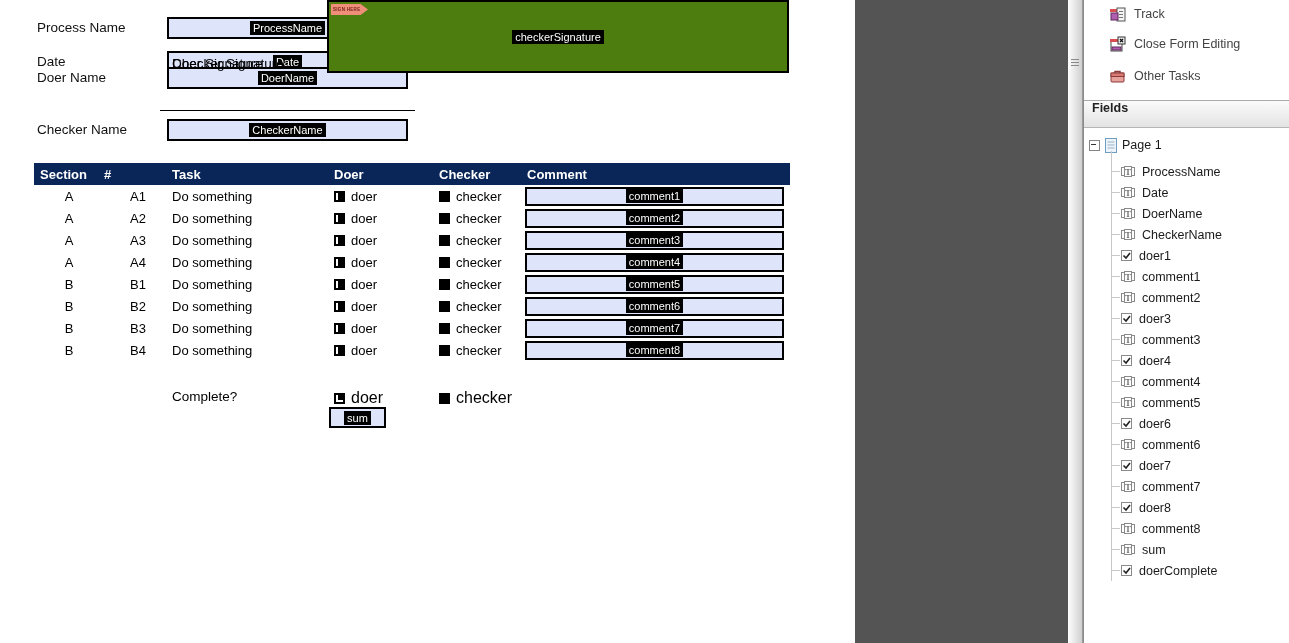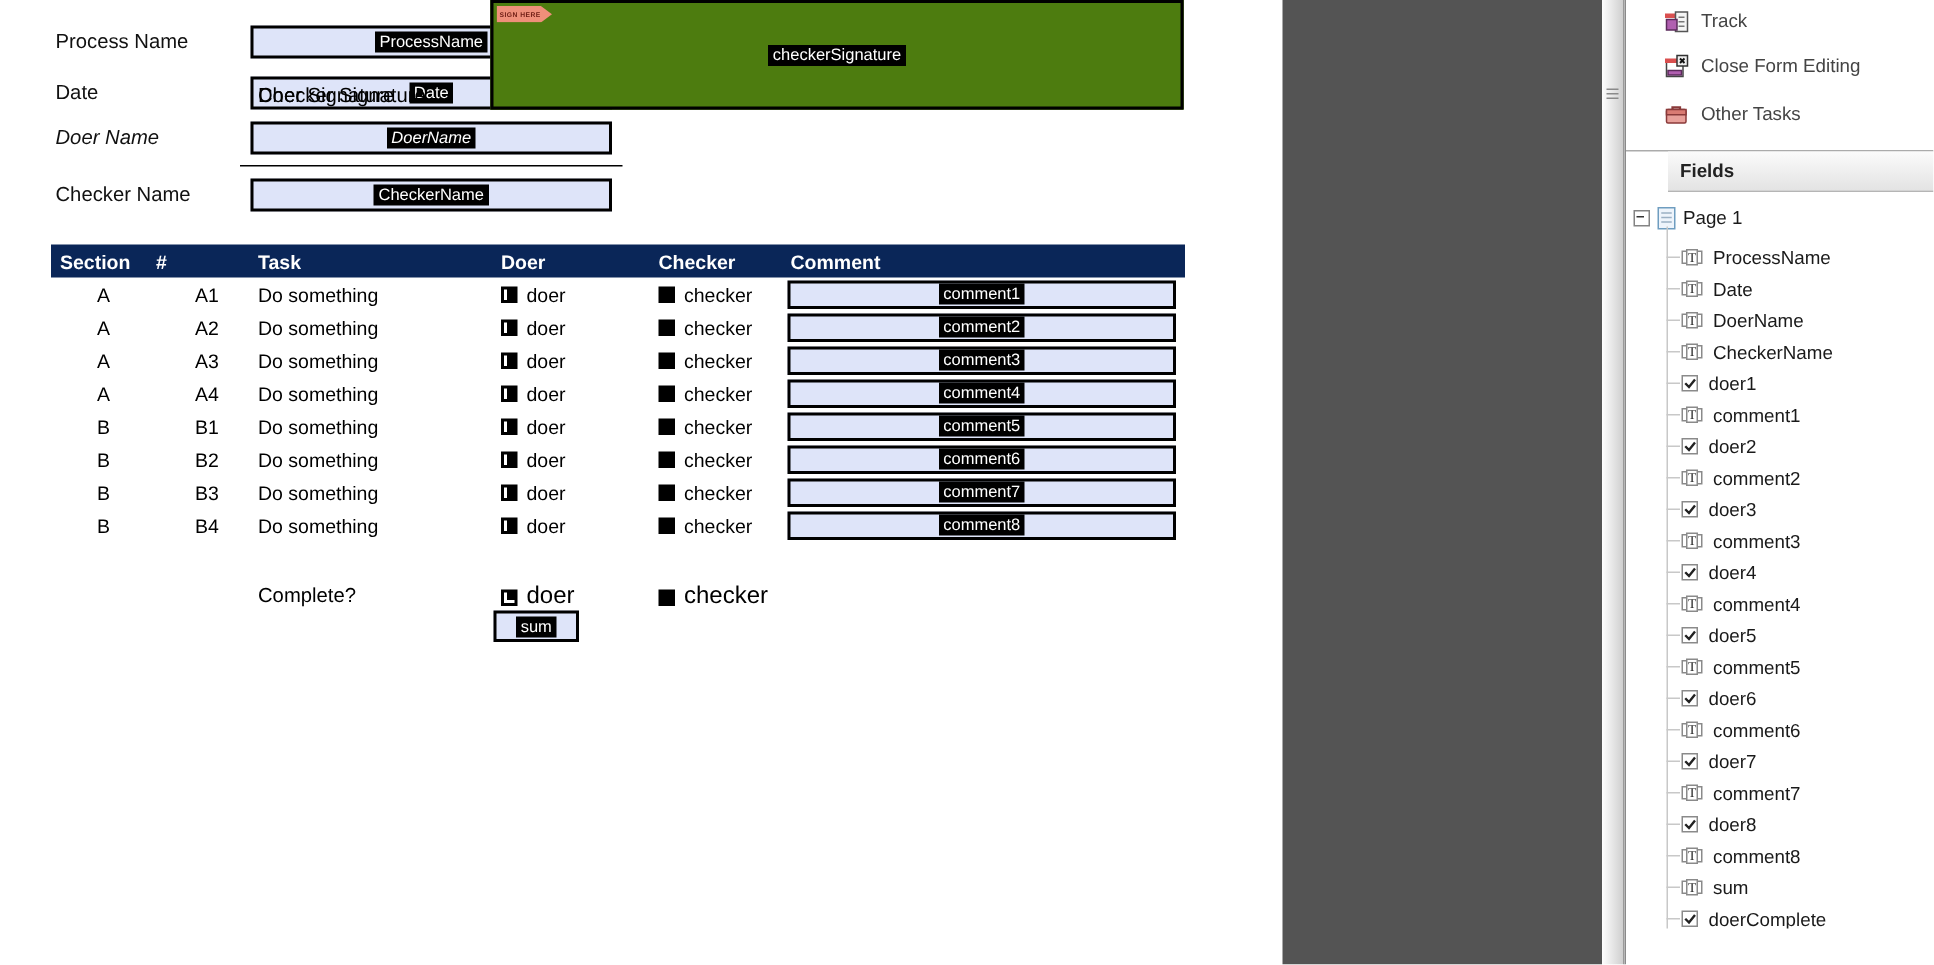--- a/index.html
+++ b/index.html
@@ -6,21 +6,21 @@
   body{
     width:1289px;height:643px;position:relative;overflow:hidden;
     background:#ffffff;font-family:"Liberation Sans",sans-serif;color:#000;
   }
   
   .page-area{position:absolute;left:0;top:0;width:855px;height:452px;background:#fff;margin-left:12px;}
 
   .tf-row{position:absolute;left:0;width:420px;height:22px;}
   .tf-row:nth-of-type(1){top:17px;}
   .tf-row:nth-of-type(2){top:51px;}
-  .tf-row:nth-of-type(3){top:81px;font-style:italic;}
+  .tf-row:nth-of-type(3){top:67px;}
   .tf-row:nth-of-type(4){top:119px;}
   .tf-label{position:absolute;left:25px;top:0;line-height:22px;font-size:13.5px;color:#111;}
   .fbox{position:absolute;left:155px;top:0;width:237px;height:18px;background:#dee4f9;
         border:2px solid #000;display:flex;align-items:center;justify-content:center;}
   .fname{background:#000;color:#fff;font-size:11px;line-height:14px;padding:0 3px;white-space:nowrap;}
   .underline{position:absolute;left:148px;top:110px;width:255px;height:1px;background:#000;}
 
   
   .task-table{position:absolute;left:22px;top:163px;width:756px;}
   .t-header,.t-row{display:grid;grid-template-columns:70px 68px 162px 105px 88px 263px;
@@ -63,21 +63,21 @@
   .grip span{display:block;width:8px;height:1px;background:#8a8a8a;margin:2px 0;}
 
   
   .panel{position:absolute;left:1083px;top:0;width:206px;height:643px;background:#fff;
         border-left:1px solid #8a8a8a;box-sizing:border-box;color:#3c3c3c;}
   .tasks{height:100px;border-bottom:1px solid #ababab;}
   .task-item{height:32px;display:flex;align-items:center;padding-left:25px;gap:8px;cursor:default;}
   .task-item:first-child{height:28px;}
   .task-label{font-size:12.5px;color:#444;white-space:nowrap;}
   .fields-header{height:27px;background:linear-gradient(#fbfbfb,#e3e3e3);border-bottom:1px solid #b5b5b5;
-        display:flex;align-items:center;padding-left:8px;font-weight:bold;font-size:12.5px;color:#222;box-sizing:border-box;margin-left:28px;}
+        display:flex;align-items:flex-start;padding-left:8px;font-weight:bold;font-size:12.5px;color:#222;box-sizing:border-box;}
   .sort-bar{height:25px;background:#f3f3f3;border-bottom:1px solid #b5b5b5;display:flex;
         align-items:center;padding-left:8px;font-size:12px;color:#333;box-sizing:border-box;}
   .sort-by{display:flex;align-items:center;gap:5px;}
   .caret-down{width:0;height:0;border-left:4px solid transparent;border-right:4px solid transparent;
         border-top:5px solid #444;display:inline-block;}
   .tab-order{margin-left:auto;white-space:nowrap;}
 
   .tree{position:relative;height:491px;overflow:hidden;font-size:12.5px;color:#1a1a1a;}
   .page-row{display:flex;align-items:center;height:20px;margin-top:7px;padding-left:5px;gap:4px;}
   .expand-box{width:9px;height:9px;border:1px solid #848484;background:#fff;position:relative;flex:0 0 auto;}
@@ -434,29 +434,20 @@
           <span class="stub"></span>
           <svg class="txt-icon" width="16" height="13">
             <path d="M1.5 2v9M14.5 2v9M1 2.5h3M1 10.5h3M12 2.5h3M12 10.5h3" stroke="#8a8a8a" stroke-width="1" fill="none"></path>
             <rect x="4.5" y="1.5" width="7" height="10" fill="#fff" stroke="#8a8a8a"></rect>
             <text x="8" y="9.5" font-size="9" text-anchor="middle" fill="#222" font-family="Liberation Serif, serif">T</text>
           </svg>
 
           <span>comment1</span>
         </div>
 
-        <div class="tree-item" data-type="checkbox">
-          <span class="stub"></span>
-
-          <svg class="cb-icon" width="13" height="13">
-            <rect x="1.5" y="1.5" width="10" height="10" fill="#fff" stroke="#8a8a8a"></rect>
-            <path d="M3.5 6.5l2.5 2.5L10 4" stroke="#222" stroke-width="1.6" fill="none"></path>
-          </svg>
-          <span>doer2</span>
-        </div>
 
         <div class="tree-item" data-type="text">
           <span class="stub"></span>
           <svg class="txt-icon" width="16" height="13">
             <path d="M1.5 2v9M14.5 2v9M1 2.5h3M1 10.5h3M12 2.5h3M12 10.5h3" stroke="#8a8a8a" stroke-width="1" fill="none"></path>
             <rect x="4.5" y="1.5" width="7" height="10" fill="#fff" stroke="#8a8a8a"></rect>
             <text x="8" y="9.5" font-size="9" text-anchor="middle" fill="#222" font-family="Liberation Serif, serif">T</text>
           </svg>
 
           <span>comment2</span>
@@ -497,29 +488,20 @@
           <span class="stub"></span>
           <svg class="txt-icon" width="16" height="13">
             <path d="M1.5 2v9M14.5 2v9M1 2.5h3M1 10.5h3M12 2.5h3M12 10.5h3" stroke="#8a8a8a" stroke-width="1" fill="none"></path>
             <rect x="4.5" y="1.5" width="7" height="10" fill="#fff" stroke="#8a8a8a"></rect>
             <text x="8" y="9.5" font-size="9" text-anchor="middle" fill="#222" font-family="Liberation Serif, serif">T</text>
           </svg>
 
           <span>comment4</span>
         </div>
 
-        <div class="tree-item" data-type="checkbox">
-          <span class="stub"></span>
-
-          <svg class="cb-icon" width="13" height="13">
-            <rect x="1.5" y="1.5" width="10" height="10" fill="#fff" stroke="#8a8a8a"></rect>
-            <path d="M3.5 6.5l2.5 2.5L10 4" stroke="#222" stroke-width="1.6" fill="none"></path>
-          </svg>
-          <span>doer5</span>
-        </div>
 
         <div class="tree-item" data-type="text">
           <span class="stub"></span>
           <svg class="txt-icon" width="16" height="13">
             <path d="M1.5 2v9M14.5 2v9M1 2.5h3M1 10.5h3M12 2.5h3M12 10.5h3" stroke="#8a8a8a" stroke-width="1" fill="none"></path>
             <rect x="4.5" y="1.5" width="7" height="10" fill="#fff" stroke="#8a8a8a"></rect>
             <text x="8" y="9.5" font-size="9" text-anchor="middle" fill="#222" font-family="Liberation Serif, serif">T</text>
           </svg>
 
           <span>comment5</span>

